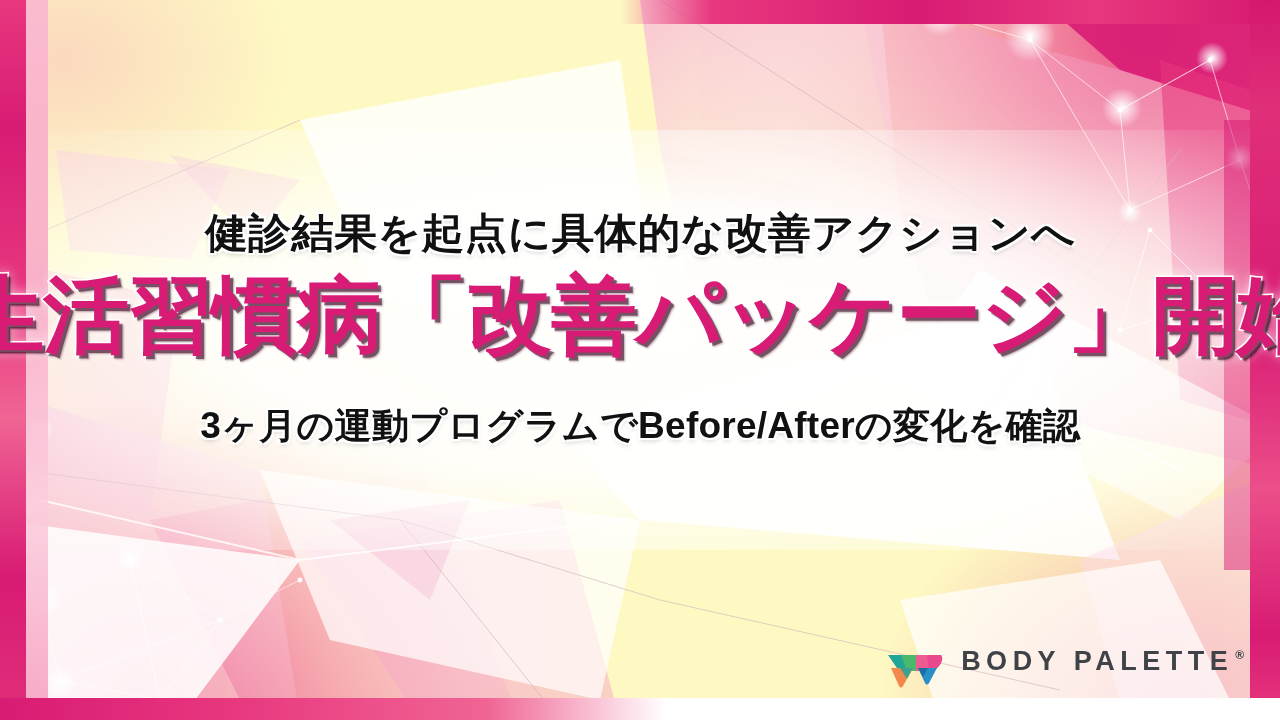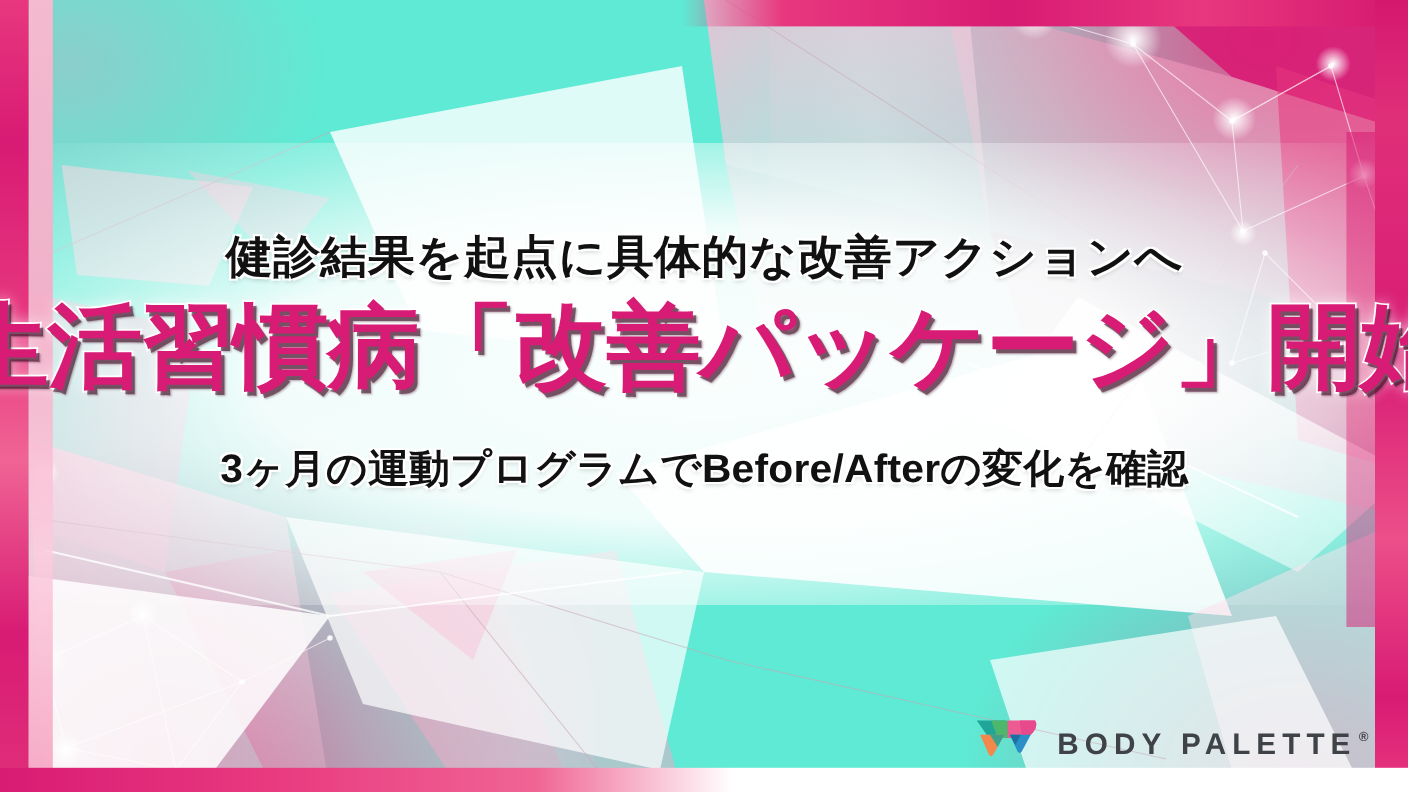--- a/index.html
+++ b/index.html
@@ -13,21 +13,21 @@
     height: 720px;
     overflow: hidden;
     font-family: "Liberation Sans", "DejaVu Sans", sans-serif;
   }
 
   #slide {
     position: relative;
     width: 1280px;
     height: 720px;
     overflow: hidden;
-    background: #5eead4;
+    background: #fef9c3;
   }
 
   
   .bg-layer {
     position: absolute;
     inset: 0;
     pointer-events: none;
   }
 
   
@@ -185,21 +185,21 @@
       0 3px 5px rgba(0,0,0,.18);
     margin-top: 26px;
   }
 
   
   .logo {
     position: absolute;
     right: 36px;
     bottom: 30px;
     display: flex;
-    align-items: flex-end;
+    align-items: flex-start;
     gap: 16px;
   }
   .logo-mark { width: 58px; height: 42px; display: block; }
   .logo-text {
     font-size: 27px;
     font-weight: 700;
     color: #3f4347;
     letter-spacing: 5.5px;
     line-height: 1;
     display: flex;

